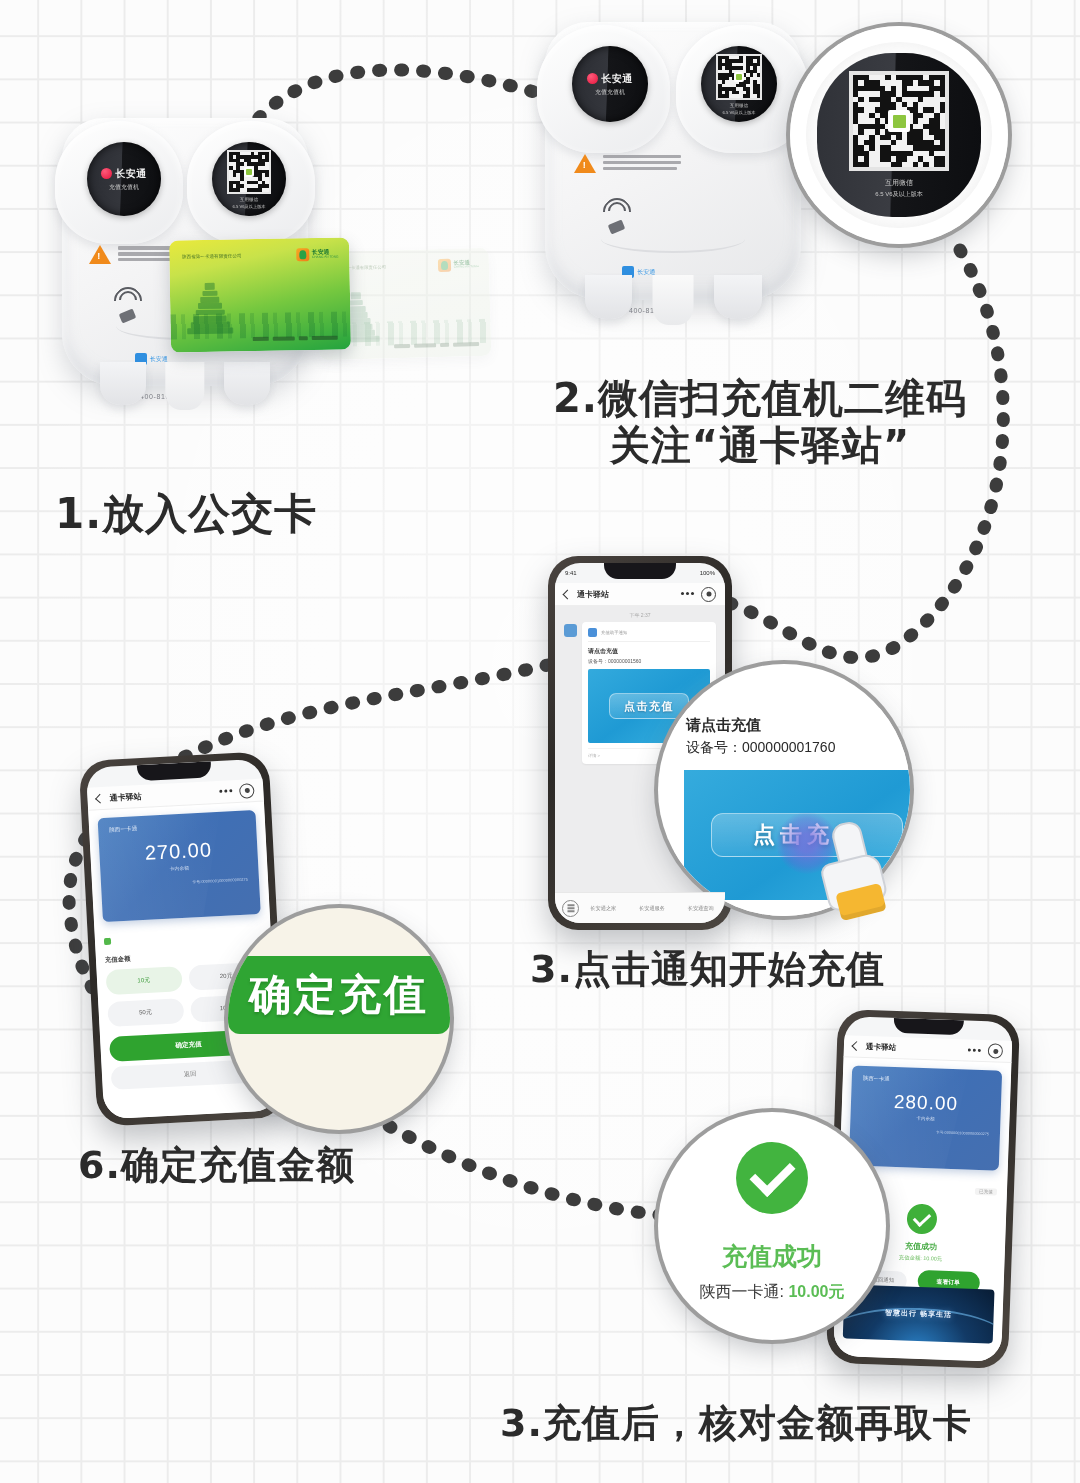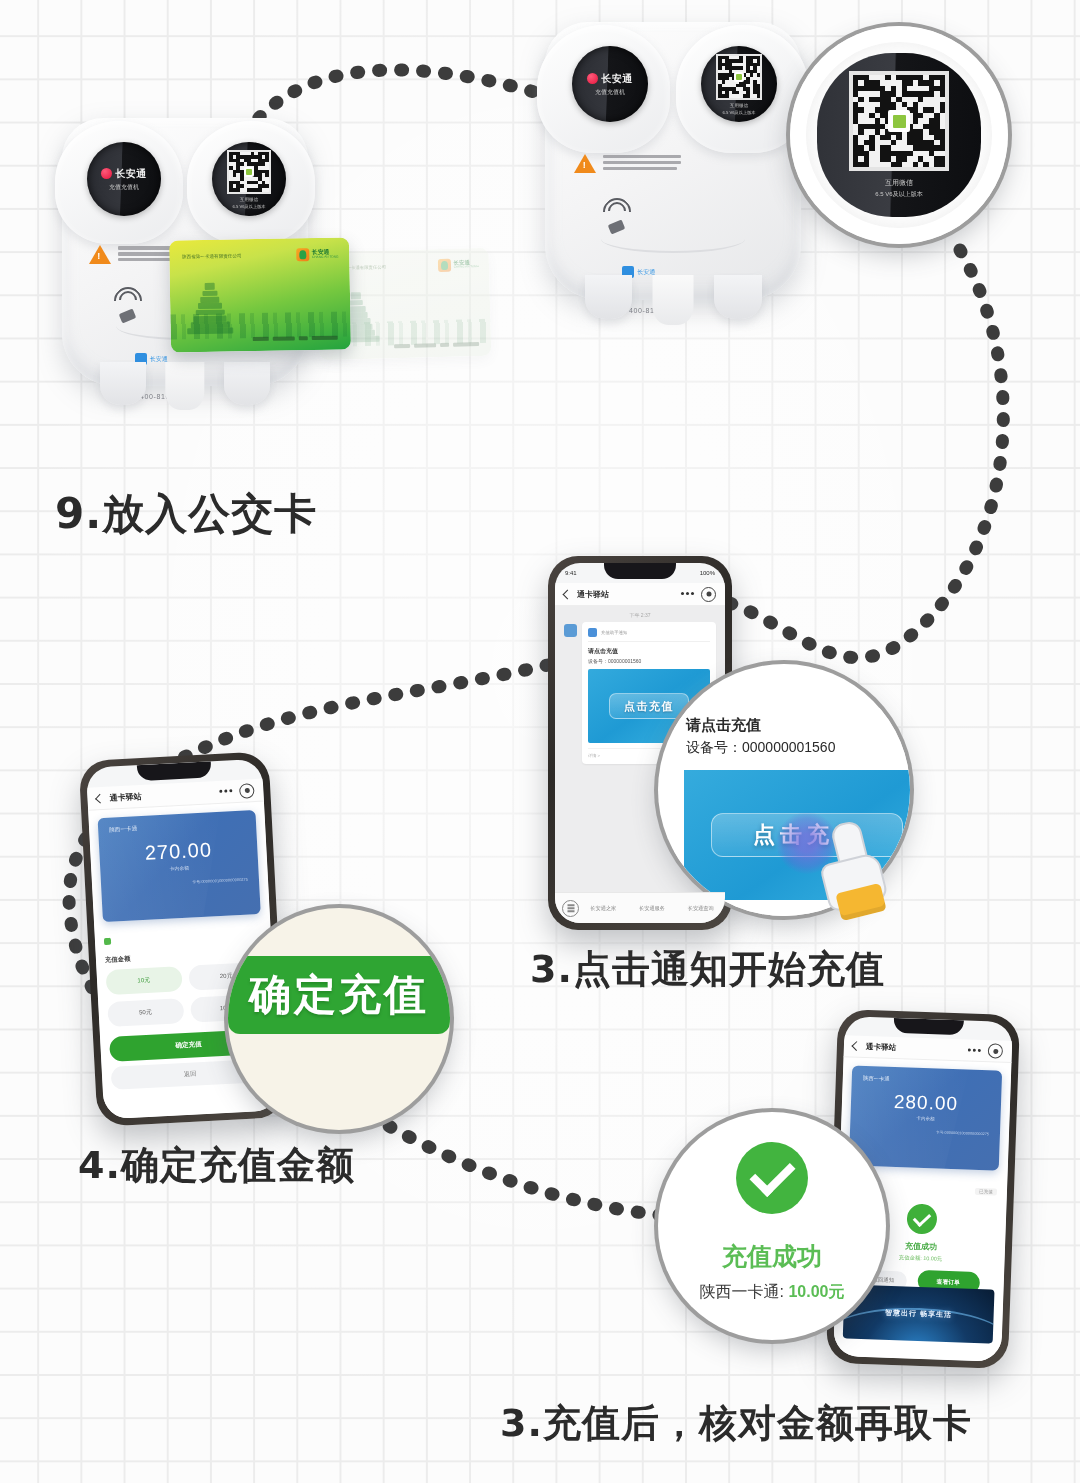--- a/index.html
+++ b/index.html
@@ -1083,21 +1083,21 @@
       <span class="ptab" style="font-size:5.2px;">长安通之家</span>
       <span class="ptab" style="font-size:5.2px;">长安通服务</span>
       <span class="ptab" style="font-size:5.2px;">长安通查询</span>
     </div>
   </div>
 </div>
 
 <div class="mag white" style="left:658px;top:664px;width:252px;height:252px;">
   <div class="mag-chat" style="left:16px;top:44px;right:-30px;bottom:-18px;">
     <div class="mag-chat-title" style="font-size:15px;margin:8px 0 0 12px;">请点击充值</div>
-    <div class="mag-chat-dev" style="font-size:14px;margin:4px 0 7px 12px;">设备号：000000001560</div>
+    <div class="mag-chat-dev" style="font-size:14px;margin:4px 0 7px 12px;">设备号：000000001760</div>
     <div class="mag-blue" style="left:10px;right:10px;top:62px;height:130px;">
       <div class="mag-blue-btn" style="height:42px;font-size:22px;">点击充值</div>
     </div>
   </div>
   <div class="tap-ripple" style="left:118px;top:148px;"></div>
 </div>
 <div class="hand" style="left:818px;top:822px;">
   <div class="hand-finger"></div>
   <div class="hand-palm"></div>
   <div class="hand-cuff"></div>
@@ -1192,22 +1192,24 @@
 <div class="mag white" style="left:658px;top:1112px;width:228px;height:228px;display:flex;flex-direction:column;align-items:center;justify-content:center;">
   <div class="succ-mag-check" style="width:72px;height:72px;margin-top:-8px;">
     <span style="width:17px;height:32px;margin-top:-7px;"></span>
   </div>
   <div class="succ-mag-title" style="font-size:25px;margin-top:26px;">充值成功</div>
   <div class="succ-mag-amt" style="font-size:16px;margin-top:9px;">
     <span>陕西一卡通: </span><b>10.00元</b>
   </div>
 </div>
 
-<div class="caption" style="left:55px;top:486px;font-size:42px;">9.放入公交卡</div>
+<div class="caption" style="left:55px;top:486px;font-size:42px;">1.放入公交卡</div>
 
 <div class="caption c2" style="left:525px;top:375px;width:470px;font-size:40px;">
+  <div>2.微信扫充值机二维码</div>
+  <div>关注“通卡驿站”</div>
 </div>
 
 <div class="caption" style="left:530px;top:944px;font-size:38px;">3.点击通知开始充值</div>
 
-<div class="caption" style="left:78px;top:1140px;font-size:38px;">4.确定充值金额</div>
+<div class="caption" style="left:78px;top:1140px;font-size:38px;">6.确定充值金额</div>
 
 <div class="caption" style="left:500px;top:1398px;font-size:38px;">3.充值后，核对金额再取卡</div>
 
 </body></html>

